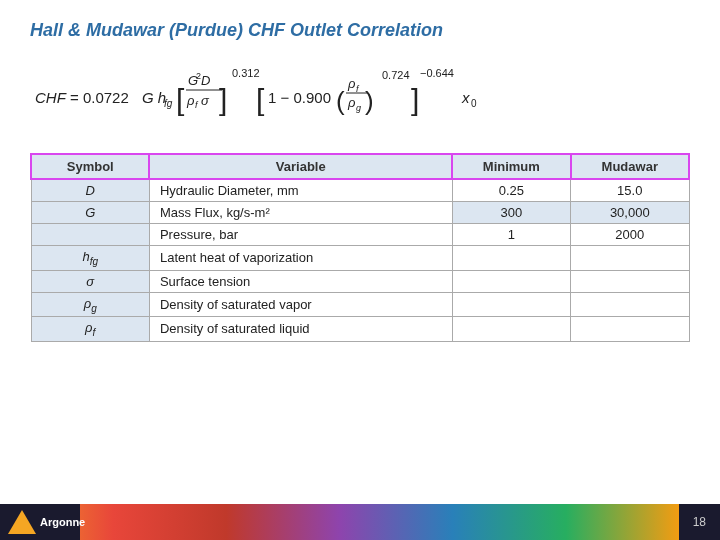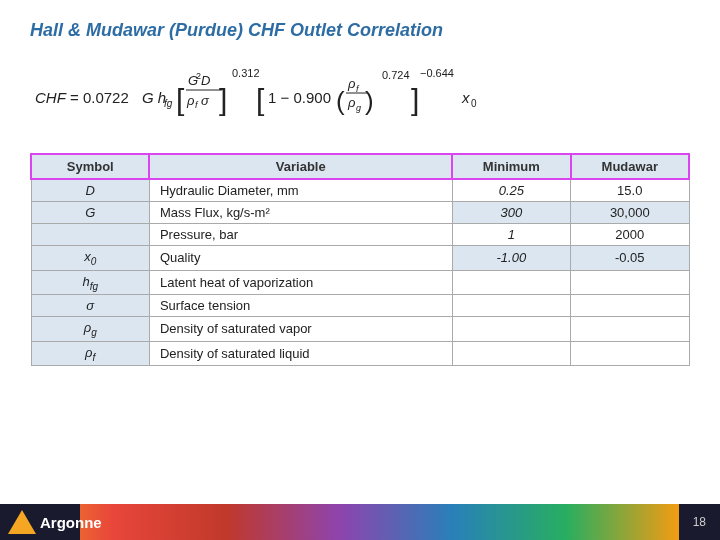--- a/index.html
+++ b/index.html
@@ -70,21 +70,20 @@
     }
 
     .data-table td.variable-cell {
       width: 230px;
     }
 
     .data-table td.min-cell {
       text-align: center;
       background-color: #dce6f1;
       width: 90px;
-      font-style: italic;
     }
 
     .data-table td.max-cell {
       text-align: center;
       width: 90px;
     }
 
     .data-table tr:nth-child(even) td.min-cell,
     .data-table tr:nth-child(even) td.max-cell {
       background-color: #ffffff;
@@ -140,21 +139,21 @@
       width: 0;
       height: 0;
       border-left: 14px solid transparent;
       border-right: 14px solid transparent;
       border-bottom: 24px solid #f5a623;
       position: relative;
     }
 
     .logo-text {
       color: white;
-      font-size: 15px;
+      font-size: 11px;
       font-weight: bold;
       margin-left: 4px;
     }
 
     sub {
       font-size: 10px;
     }
   </style>
 </head>
 <body>
@@ -235,26 +234,20 @@
       <td class="variable-cell">Mass Flux, kg/s-m²</td>
       <td class="min-cell" style="background-color:#dce6f1">300</td>
       <td class="max-cell">30,000</td>
     </tr>
         <tr>
       <td class="symbol-cell"></td>
       <td class="variable-cell">Pressure, bar</td>
       <td class="min-cell" style="background-color:#ffffff">1</td>
       <td class="max-cell">2000</td>
     </tr>
-        <tr class="row-highlight">
-      <td class="symbol-cell"><i>x</i><sub>0</sub></td>
-      <td class="variable-cell">Quality</td>
-      <td class="min-cell" style="background-color:#dce6f1">-1.00</td>
-      <td class="max-cell">-0.05</td>
-    </tr>
         <tr>
       <td class="symbol-cell"><i>h</i><sub>fg</sub></td>
       <td class="variable-cell">Latent heat of vaporization</td>
       <td class="min-cell" style="background-color:#ffffff"></td>
       <td class="max-cell"></td>
     </tr>
         <tr>
       <td class="symbol-cell"><i>σ</i></td>
       <td class="variable-cell">Surface tension</td>
       <td class="min-cell" style="background-color:#ffffff"></td>

